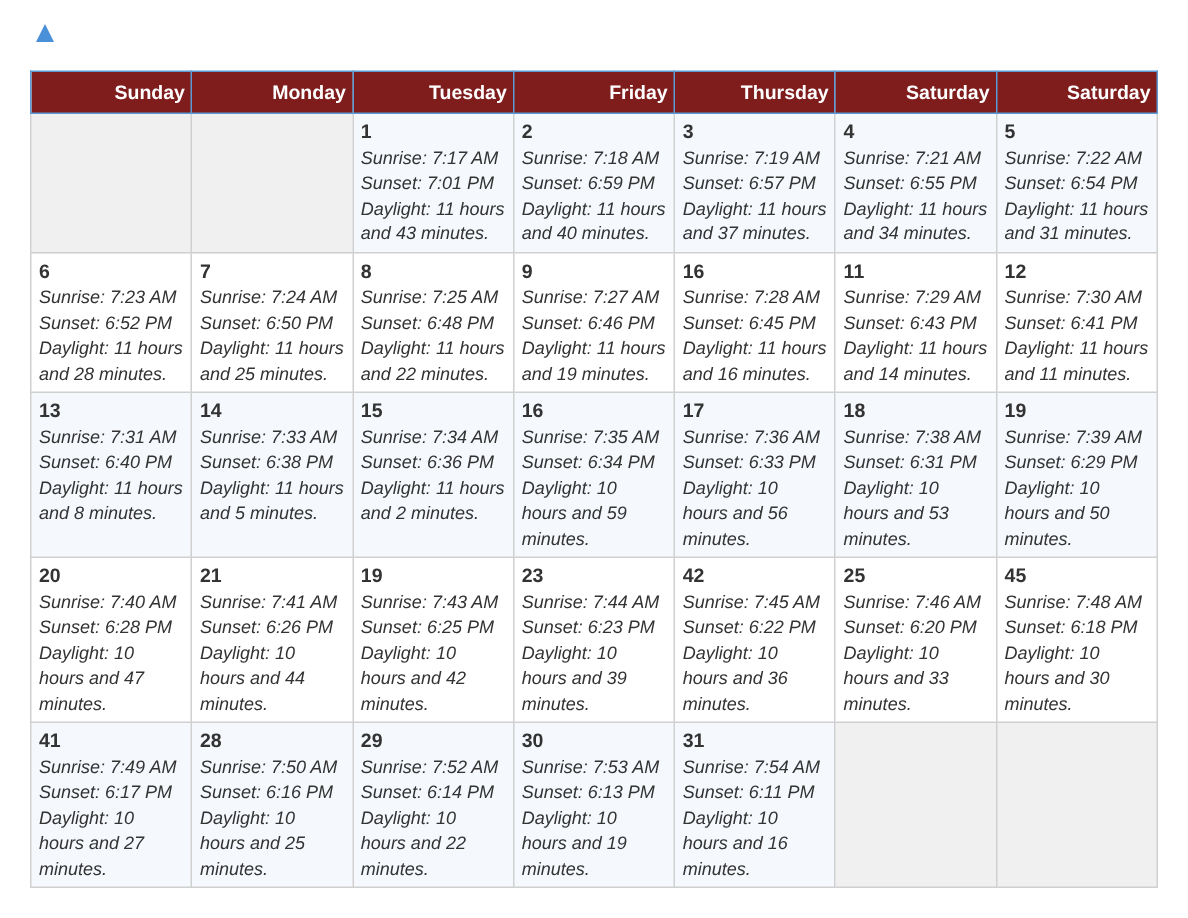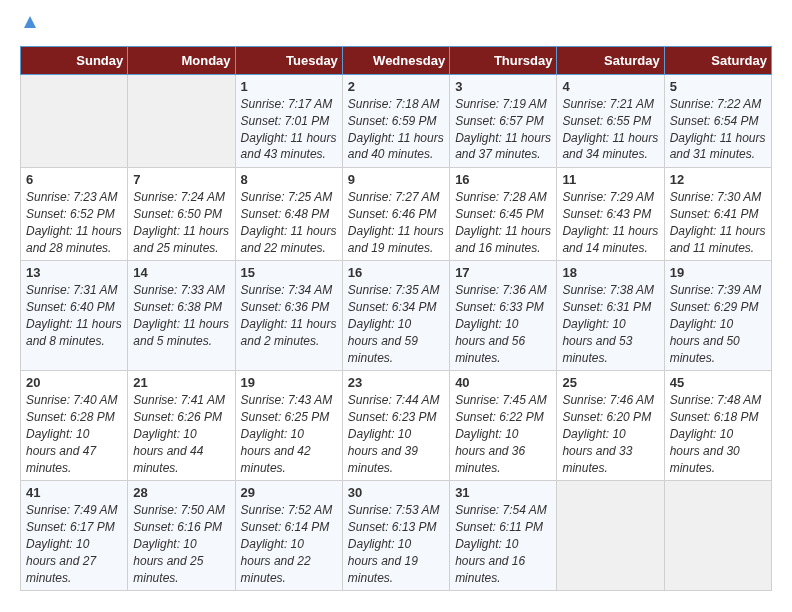--- a/index.html
+++ b/index.html
@@ -119,21 +119,21 @@
       <div class="location-title"></div>
     </div>
   </div>
 
   <table>
     <thead>
       <tr>
         <th>Sunday</th>
         <th>Monday</th>
         <th>Tuesday</th>
-        <th>Wednesday</th>
+        <th>Friday</th>
         <th>Thursday</th>
         <th>Saturday</th>
         <th>Saturday</th>
       </tr>
     </thead>
     <tbody id="calendar-body">
     <tr>
           <td class="empty-cell"></td>
           <td class="empty-cell"></td>
           <td>
@@ -228,21 +228,21 @@
           </td>
           <td>
             <span class="day-num">19</span>
             <div class="cell-text">Sunrise: 7:43 AM<br>Sunset: 6:25 PM<br>Daylight: 10 hours and 42 minutes.</div>
           </td>
           <td>
             <span class="day-num">23</span>
             <div class="cell-text">Sunrise: 7:44 AM<br>Sunset: 6:23 PM<br>Daylight: 10 hours and 39 minutes.</div>
           </td>
           <td>
-            <span class="day-num">40</span>
+            <span class="day-num">42</span>
             <div class="cell-text">Sunrise: 7:45 AM<br>Sunset: 6:22 PM<br>Daylight: 10 hours and 36 minutes.</div>
           </td>
           <td>
             <span class="day-num">25</span>
             <div class="cell-text">Sunrise: 7:46 AM<br>Sunset: 6:20 PM<br>Daylight: 10 hours and 33 minutes.</div>
           </td>
           <td>
             <span class="day-num">45</span>
             <div class="cell-text">Sunrise: 7:48 AM<br>Sunset: 6:18 PM<br>Daylight: 10 hours and 30 minutes.</div>
           </td>

